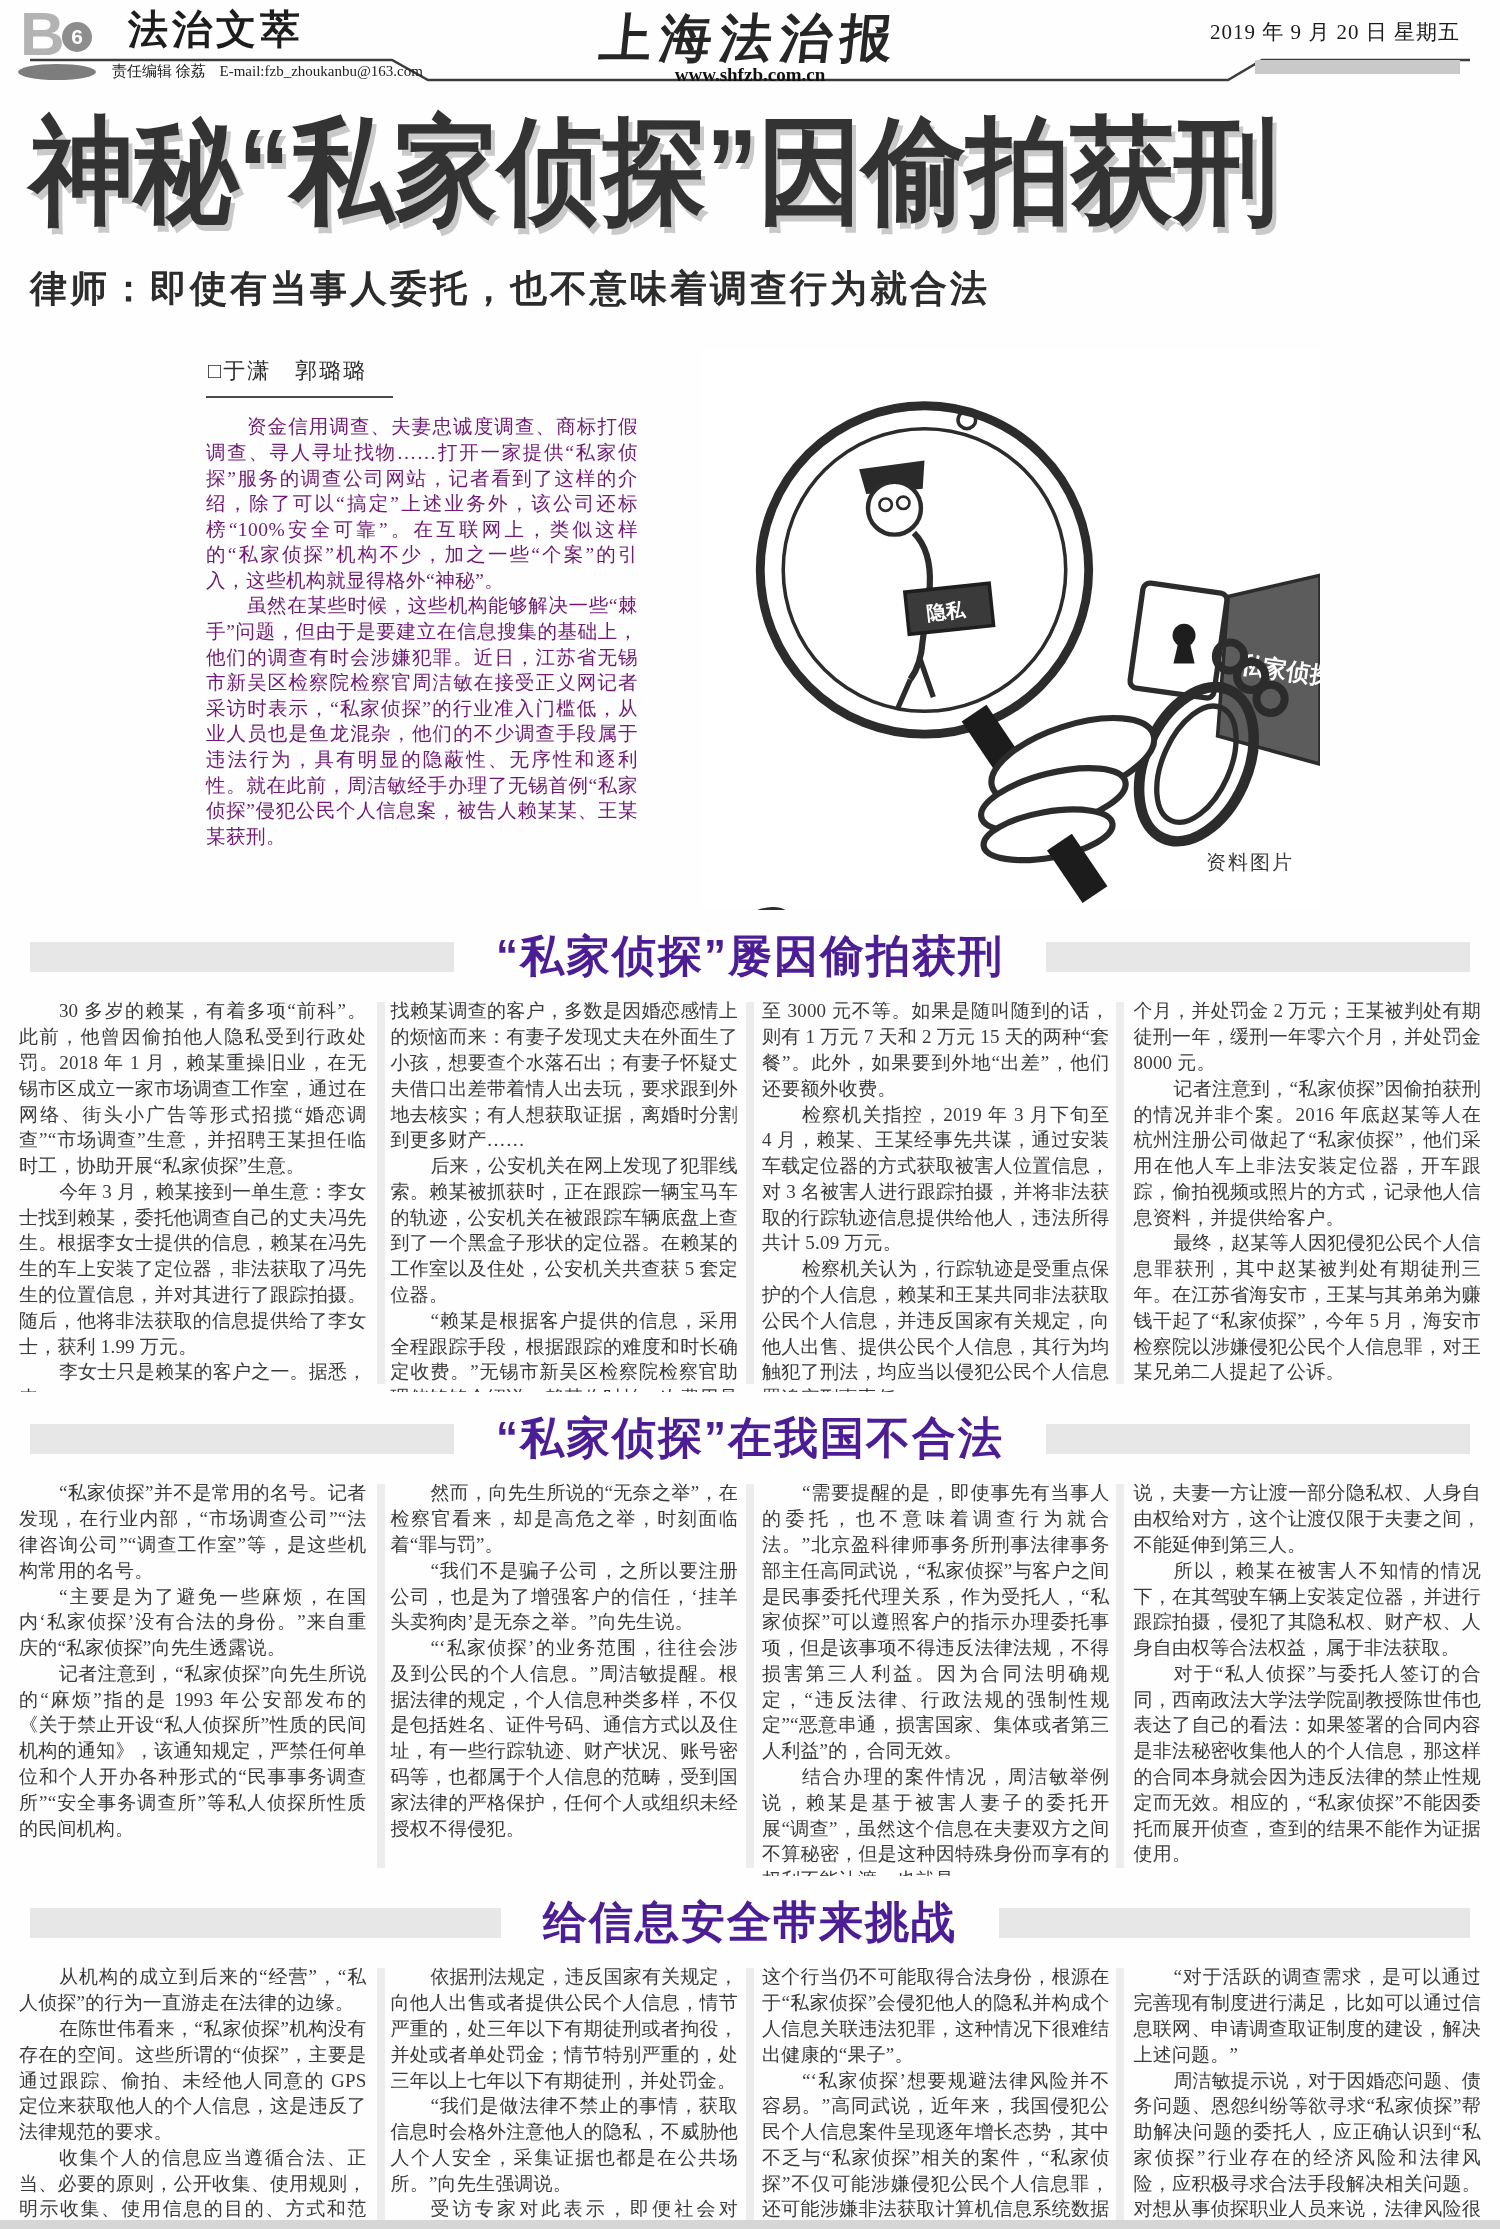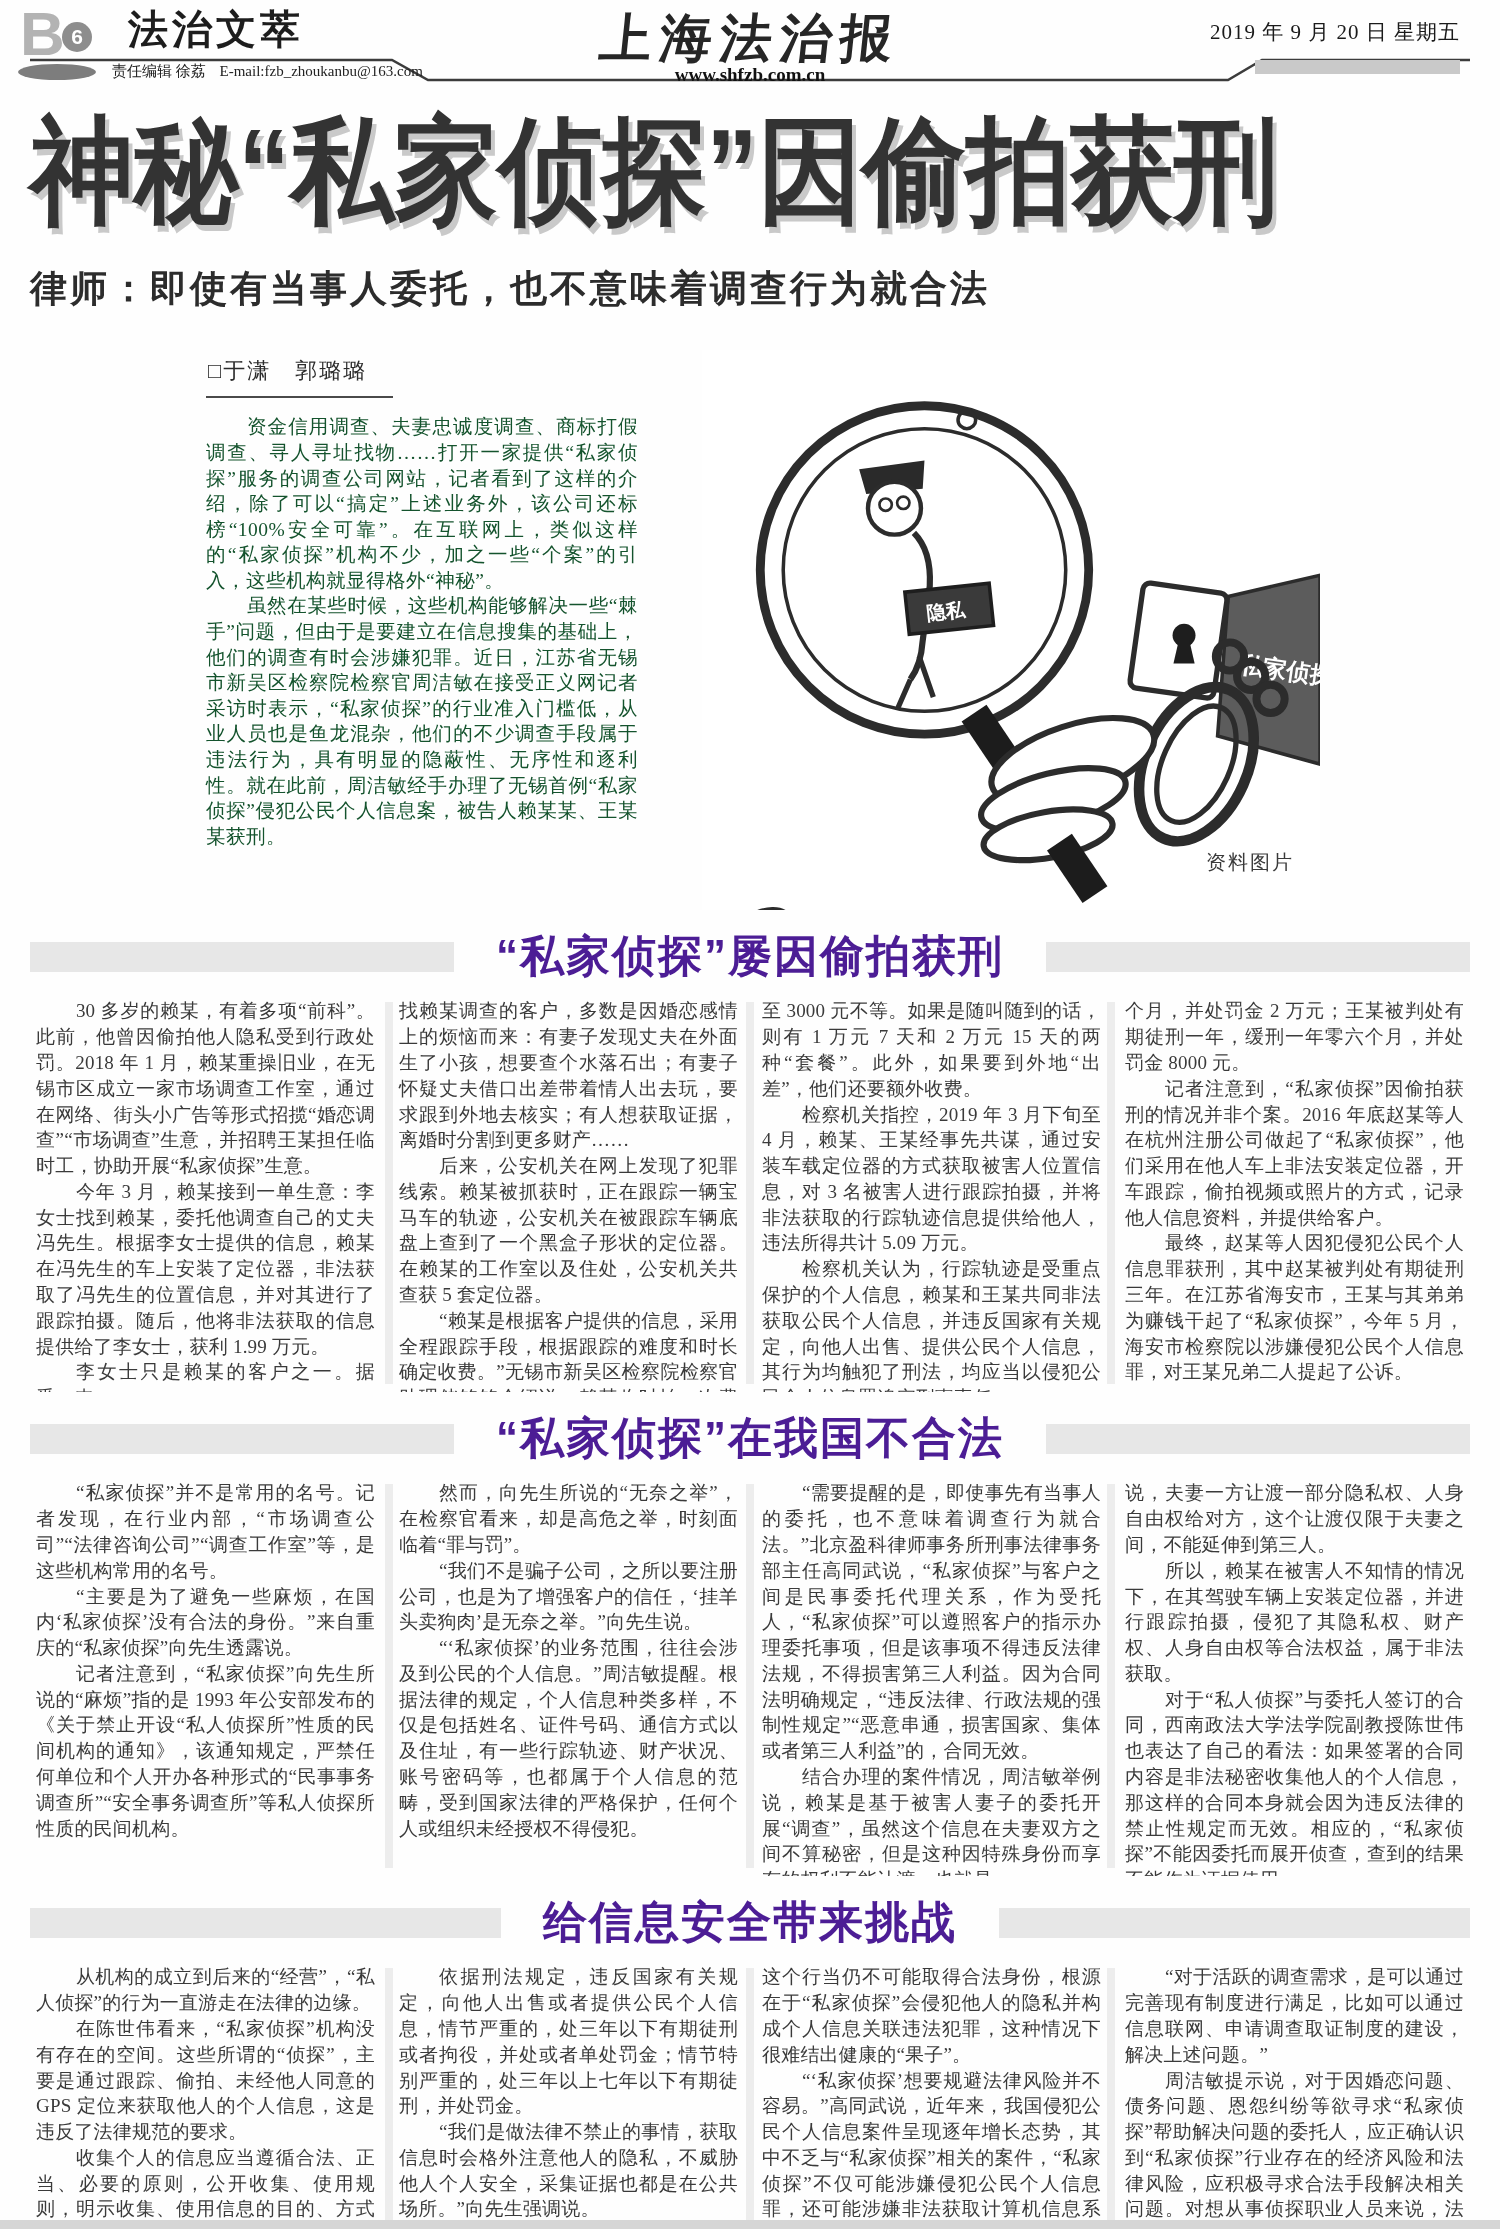--- a/index.html
+++ b/index.html
@@ -34,31 +34,31 @@
   }
   .subheadline{
     margin:44px 30px 0 30px;font-size:37px;font-weight:bold;color:#2c2c2c;letter-spacing:3px;
     font-family:"Liberation Sans","DejaVu Sans",sans-serif;white-space:nowrap;
   }
   
   .lead{display:flex;margin:36px 180px 8px 206px;justify-content:space-between;}
   .lead-text{width:432px;flex:0 0 432px;}
   .byline{font-size:22px;color:#2c2c2c;display:inline-block;border-bottom:2px solid #4a4a4a;padding:6px 26px 10px 2px;letter-spacing:2px;}
   .lead-text .paras{margin-top:16px;}
-  .lead-text p{margin:0;font-size:19.5px;line-height:25.6px;text-align:justify;text-indent:2.1em;letter-spacing:0.5px;color:#14532d;}
+  .lead-text p{margin:0;font-size:19.5px;line-height:25.6px;text-align:justify;text-indent:2.1em;letter-spacing:0.5px;color:#701a75;}
   .illustration{margin:0 0 0 24px;padding:0;position:relative;width:618px;height:560px;background:#fff;}
   .illustration svg{display:block;}
   .ill-caption{position:absolute;right:26px;bottom:34px;font-size:20px;color:#3a3a3a;letter-spacing:2px;margin-left:48px;}
   
   .section-band{position:relative;height:60px;margin:16px 30px 12px 30px;}
   .section-band::before{content:"";position:absolute;left:0;right:0;top:16px;height:30px;background:#e7e7e7;}
   .section-title{position:relative;display:table;margin:0 auto;padding:0 42px;background:#fefefe;
     font-size:44px;line-height:60px;font-weight:900;color:#4c1d95;letter-spacing:2px;
     font-family:"Liberation Sans","DejaVu Sans",sans-serif;}
-  .cols{position:relative;display:grid;grid-template-columns:repeat(4,1fr);column-gap:24px;margin:0 36px;overflow:hidden;}
+  .cols{position:relative;display:grid;grid-template-columns:repeat(4,1fr);column-gap:24px;margin:0 19px;overflow:hidden;}
   .cols .gut{position:absolute;top:4px;bottom:8px;width:8px;background:#ededed;}
   .gut.g1{left:calc(25% - 8px);} .gut.g2{left:calc(50% - 4px);} .gut.g3{left:calc(75% + 0px);}
   .col p{margin:0;font-size:19px;line-height:25.8px;text-align:justify;text-indent:2.1em;letter-spacing:0.2px;color:#3a3a3a;}
   .col p.cont{text-indent:0;}
   .s1 .cols{height:394px;} .s2 .cols{height:396px;} .s3 .cols{height:266px;}
   .bottom-strip{position:absolute;left:0;right:0;bottom:0;height:9px;background:#d6d6d6;}
 </style>
 </head>
 <body>
 

